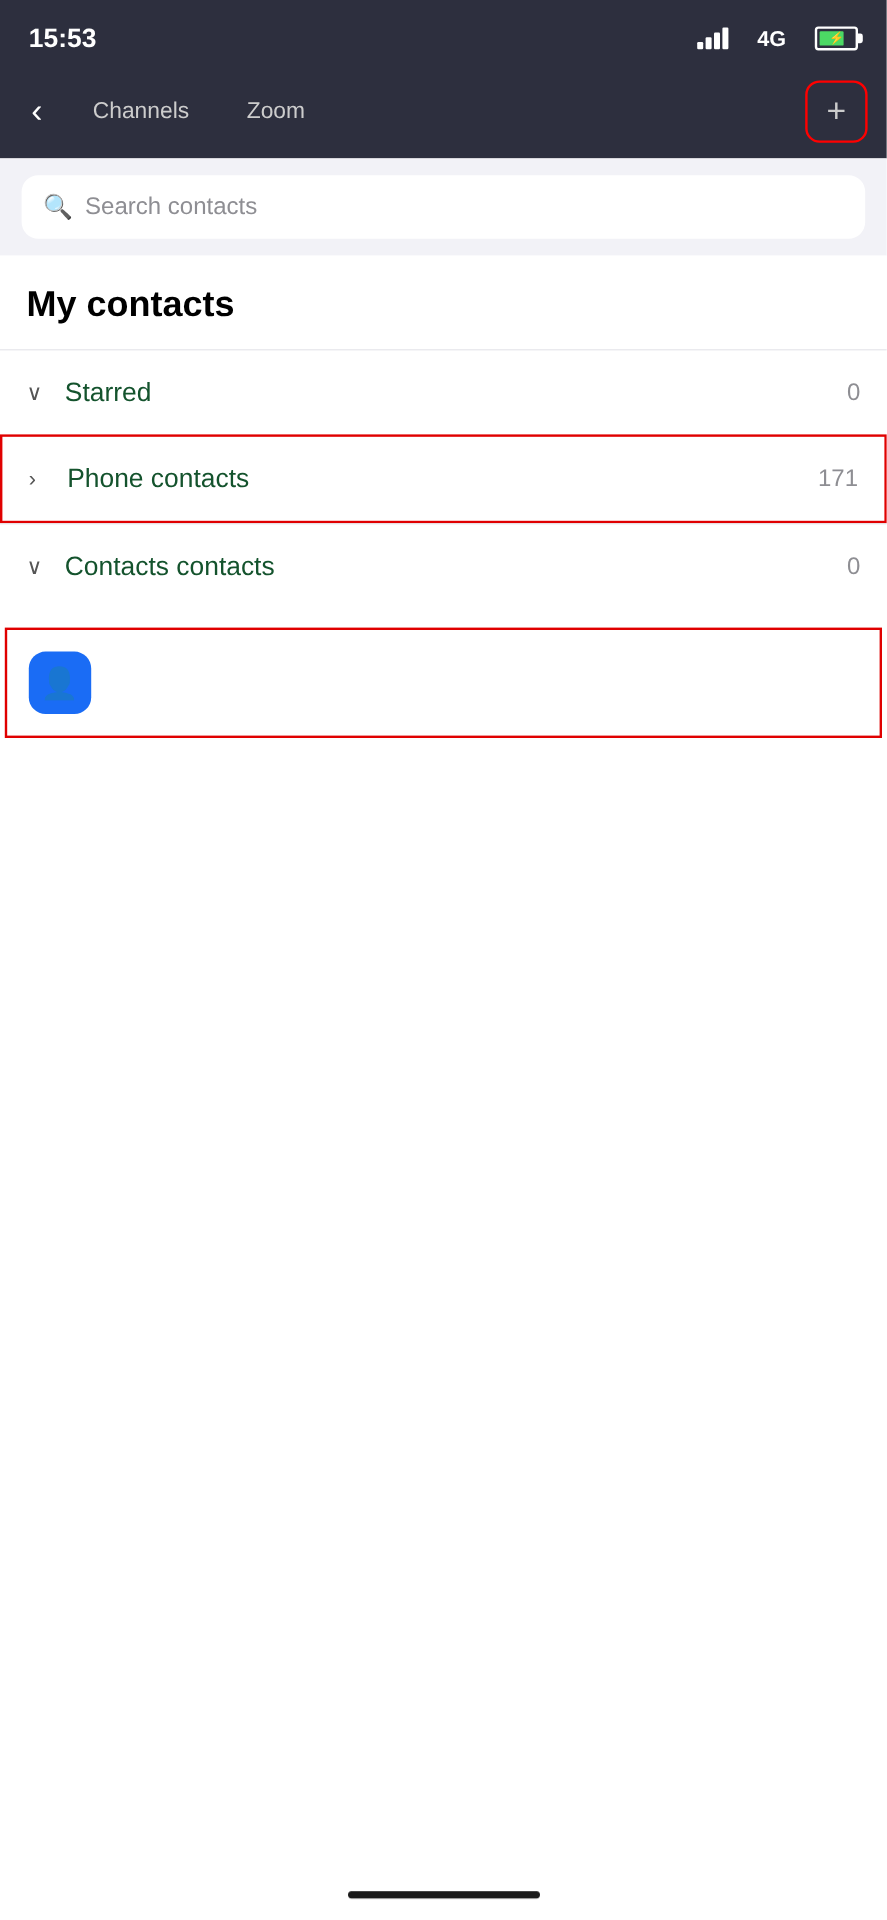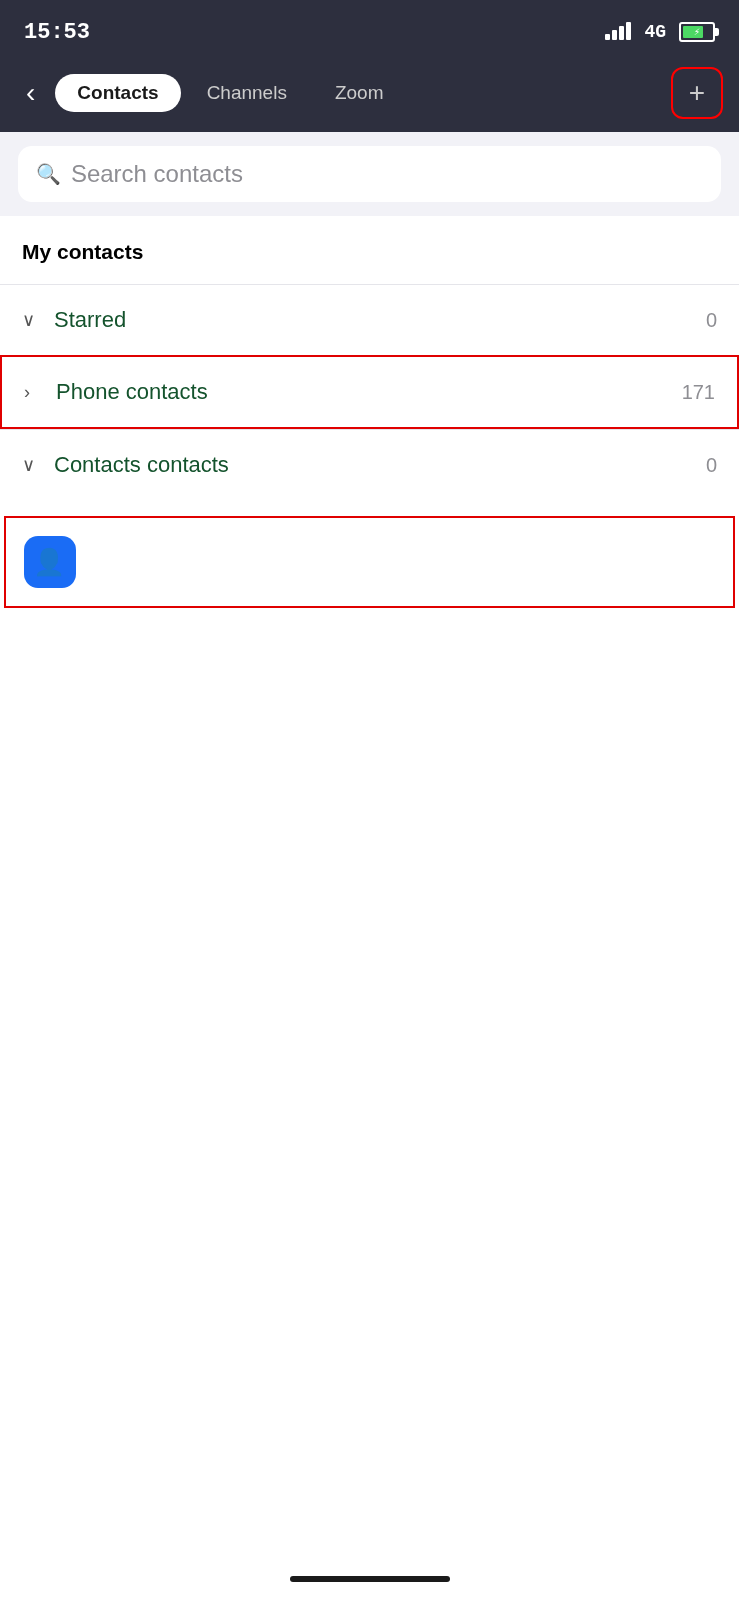--- a/index.html
+++ b/index.html
@@ -13,31 +13,30 @@
     }
 
     
     .status-bar {
       background: #2d2f3e;
       display: flex;
       justify-content: space-between;
       align-items: center;
       padding: 14px 24px 10px 24px;
       height: 60px;
-      font-family: Liberation Mono, monospace;
     }
     .status-time {
       color: #ffffff;
       font-size: 22px;
       font-weight: 600;
     }
     .status-icons {
       display: flex;
-      align-items: flex-start;
-      gap: 9px;
+      align-items: center;
+      gap: 20px;
     }
     .signal-bars {
       display: flex;
       align-items: flex-end;
       gap: 2px;
     }
     .signal-bar {
       background: #ffffff;
       width: 5px;
       border-radius: 1px;
@@ -159,31 +158,31 @@
       align-items: center;
       padding: 14px 18px;
       gap: 10px;
     }
     .search-icon-svg {
       color: #8e8e93;
       font-size: 20px;
     }
     .search-placeholder {
       color: #8e8e93;
-      font-size: 24px;
+      font-size: 20px;
     }
 
     
     .main-content {
       background: #ffffff;
       padding: 0;
     }
 
     .section-title {
-      font-size: 21px;
+      font-size: 30px;
       font-weight: 700;
       color: #000000;
       padding: 24px 22px 20px 22px;
     }
 
     
     .contact-section-row {
       display: flex;
       align-items: center;
       justify-content: space-between;
@@ -280,23 +279,20 @@
       </div>
     </div>
   </div>
 </div>
 
 <div class="nav-bar">
   <div class="back-button">
     <span>‹</span>
   </div>
   <div class="tab-group">
-    <div class="tab tab-active">
-      <span>Contacts</span>
-    </div>
     <div class="tab tab-inactive">
       <span>Channels</span>
     </div>
     <div class="tab tab-inactive">
       <span>Zoom</span>
     </div>
   </div>
   <div class="add-button">
     <span class="add-button-inner">+</span>
   </div>

